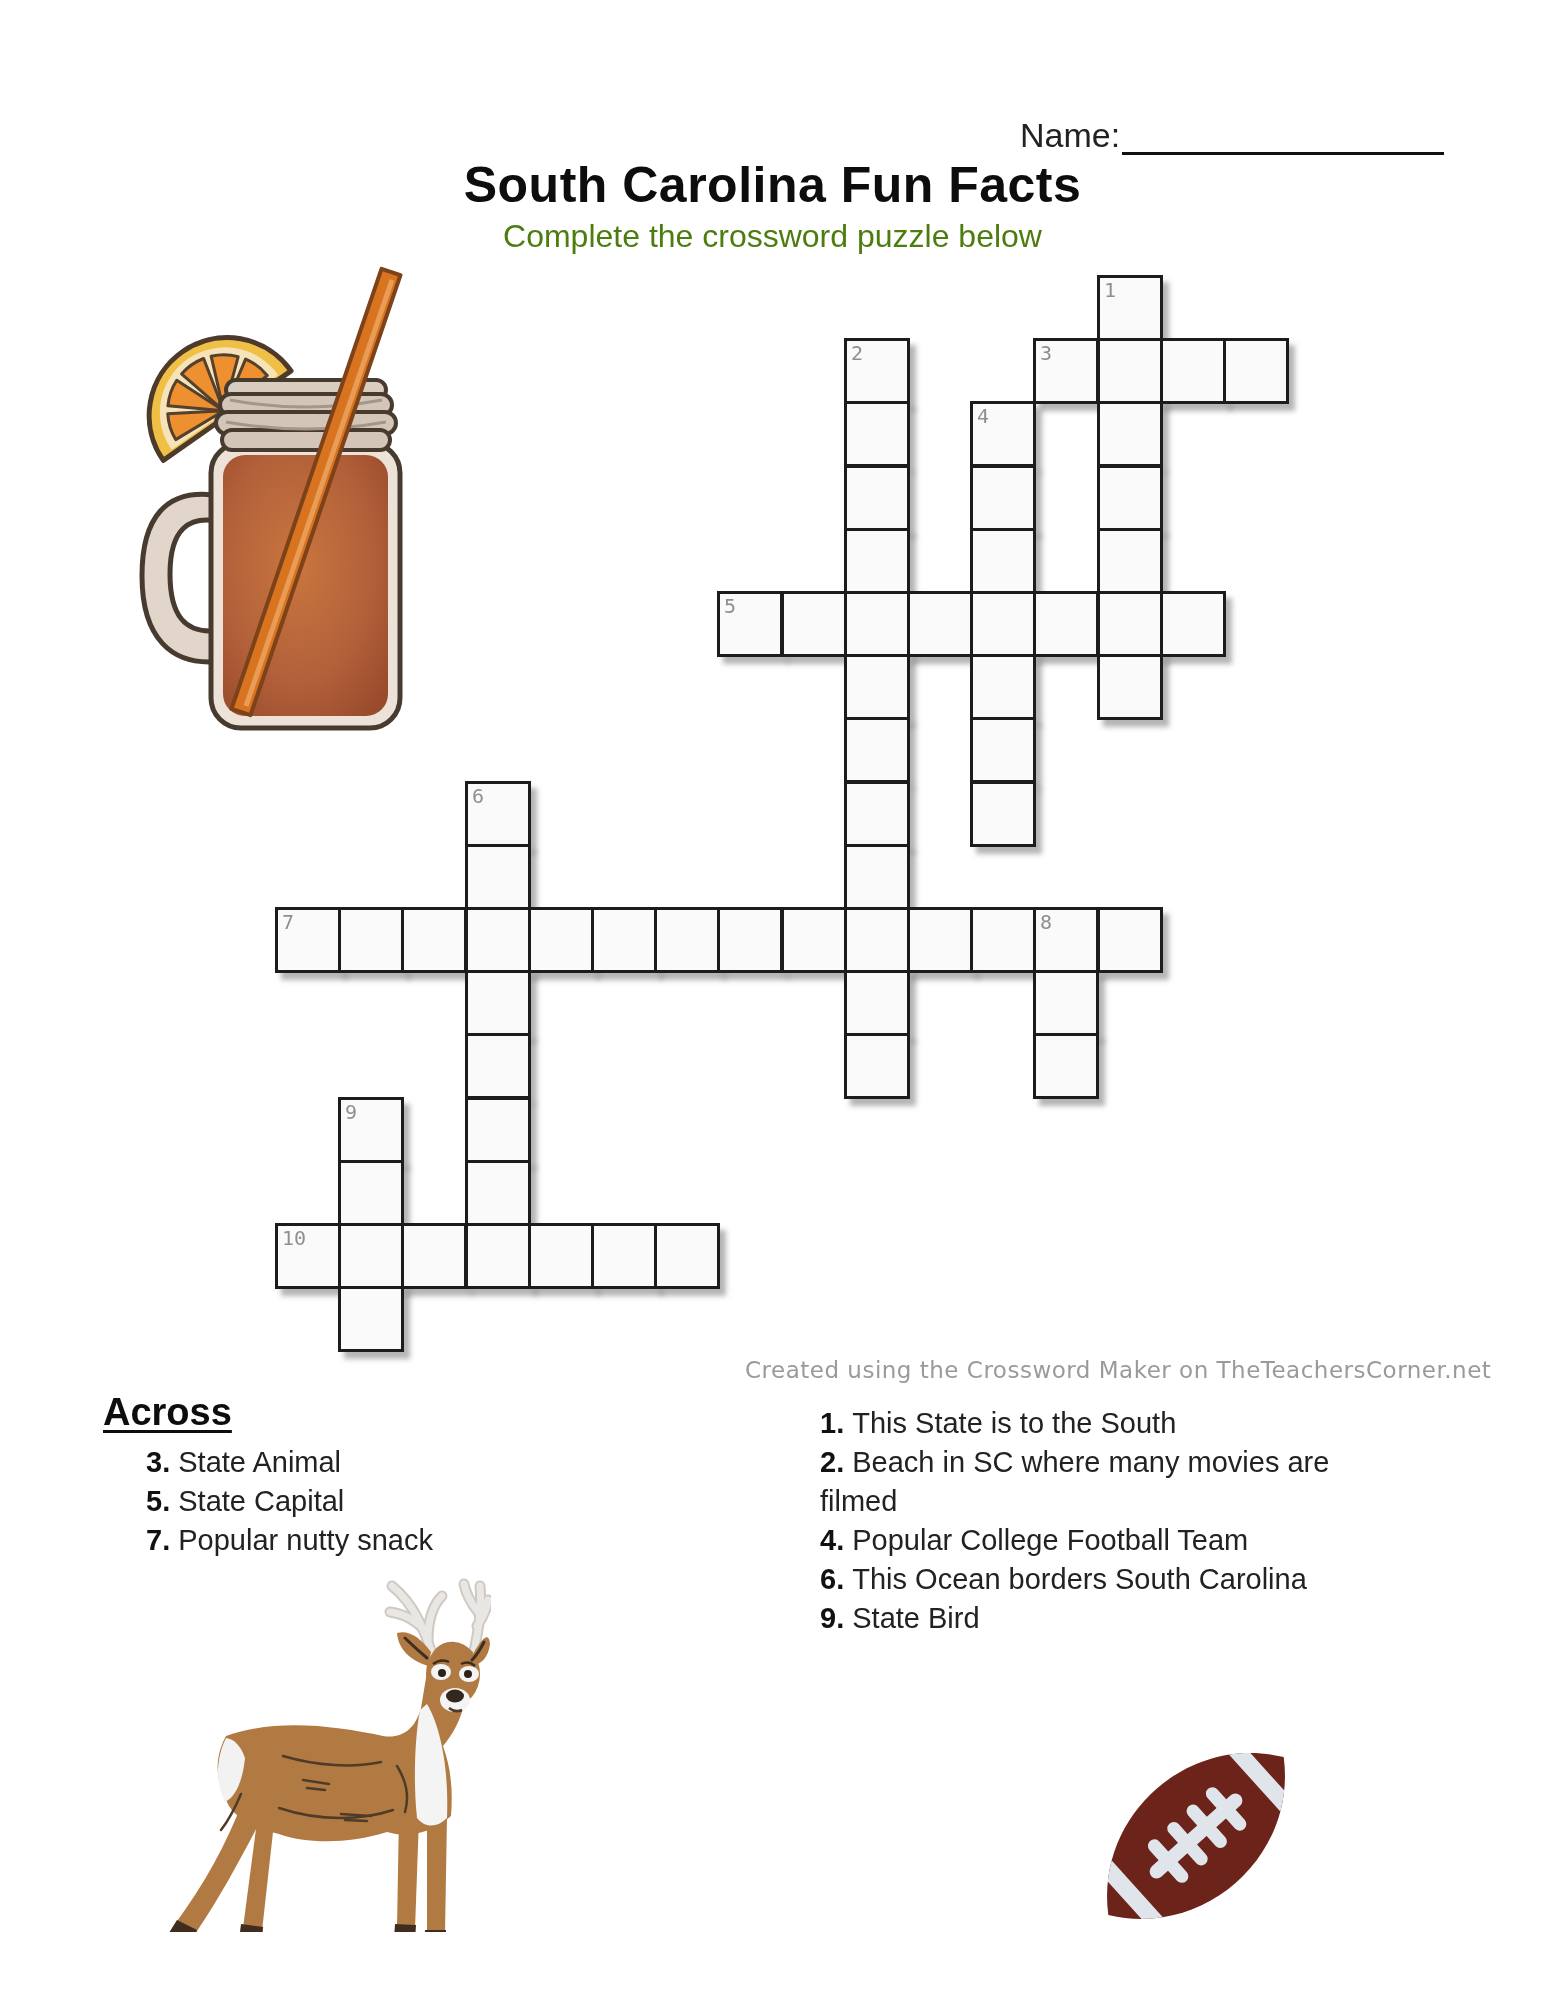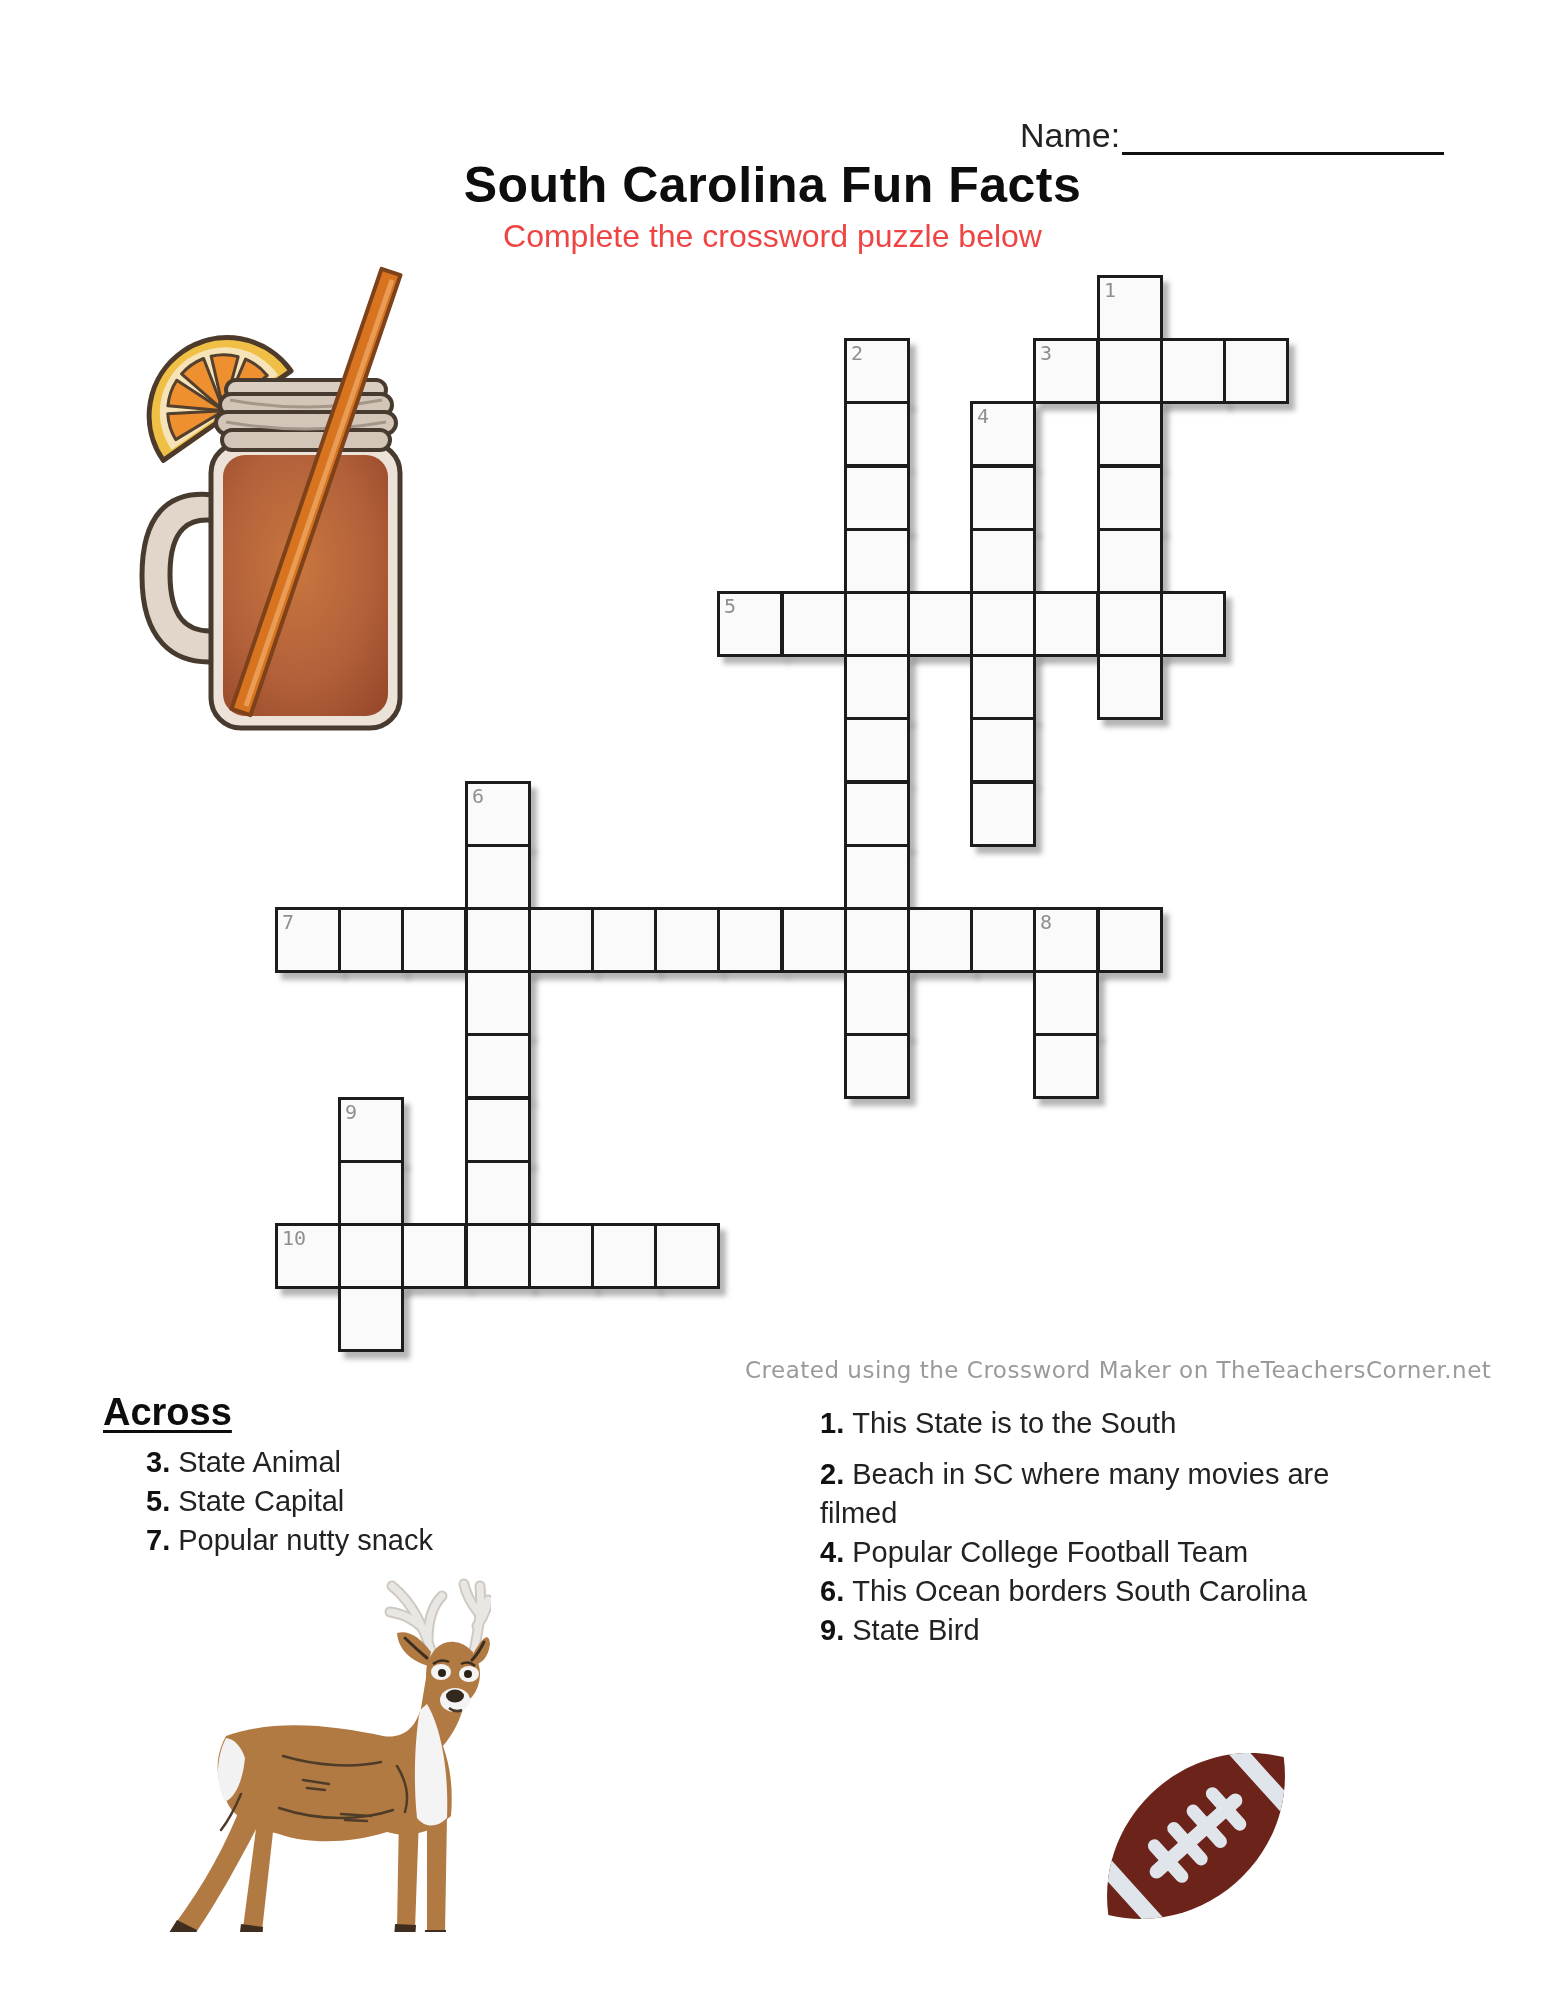--- a/index.html
+++ b/index.html
@@ -4,41 +4,41 @@
 <style>
   html,body{margin:0;padding:0;background:#ffffff;}
   .page{position:relative;width:1545px;height:1932px;background:#ffffff;overflow:hidden;
         font-family:"Liberation Sans",sans-serif;color:#1a1a1a;}
   
   .namerow{position:absolute;left:1020px;top:116px;white-space:nowrap;}
   .namelabel{font-size:34px;color:#222;}
   .nameline{display:inline-block;width:322px;height:36px;border-bottom:3px solid #111;vertical-align:bottom;margin-left:2px;}
   .title{position:absolute;left:0;top:156px;width:1545px;text-align:center;
          font-size:50px;font-weight:bold;letter-spacing:.5px;color:#0d0d0d;}
-  .subtitle{position:absolute;left:0;top:218px;width:1545px;text-align:center;font-size:32px;color:#ef4444;}
+  .subtitle{position:absolute;left:0;top:218px;width:1545px;text-align:center;font-size:32px;color:#4d7c0f;}
   
   #grid{position:absolute;left:0;top:0;}
   .cell{position:absolute;box-sizing:border-box;width:66px;height:66px;background:#fafafa;
         border:3px solid #1c1c1c;box-shadow:6px 7px 5px rgba(120,120,120,.55);}
   .cellnum{position:absolute;top:0px;left:4px;font-family:"DejaVu Sans Mono",monospace;
            font-size:20px;line-height:24px;color:#8f8f8f;}
   
   .credit{position:absolute;left:745px;top:1357px;font-family:"DejaVu Sans",sans-serif;
           font-size:23px;color:#9a9a9a;letter-spacing:.5px;}
   
   .cluecol{position:absolute;}
   .cluecol.across{left:103px;top:1391px;width:560px;}
   .cluecol.down{left:789px;top:1395px;width:660px;}
   .cluehead{font-size:38px;font-weight:bold;text-decoration:underline;
             text-decoration-thickness:3px;text-underline-offset:5px;color:#0d0d0d;}
   .cluelist{margin-top:9px;font-size:29px;line-height:39px;color:#222;}
   .across .cluelist{margin-left:43px;}
   .down .cluelist{margin-left:31px;width:640px;}
   .clue b{font-weight:bold;color:#111;}
-  .down .clue:nth-child(2){max-width:560px;margin-top:12px;}
+  .down .clue:nth-child(2){max-width:560px;}
   svg{position:absolute;display:block;}
 </style>
 </head>
 <body>
 
 <div class="page">
 
   <div class="namerow">
     <span class="namelabel">Name:</span><span class="nameline"></span>
   </div>

